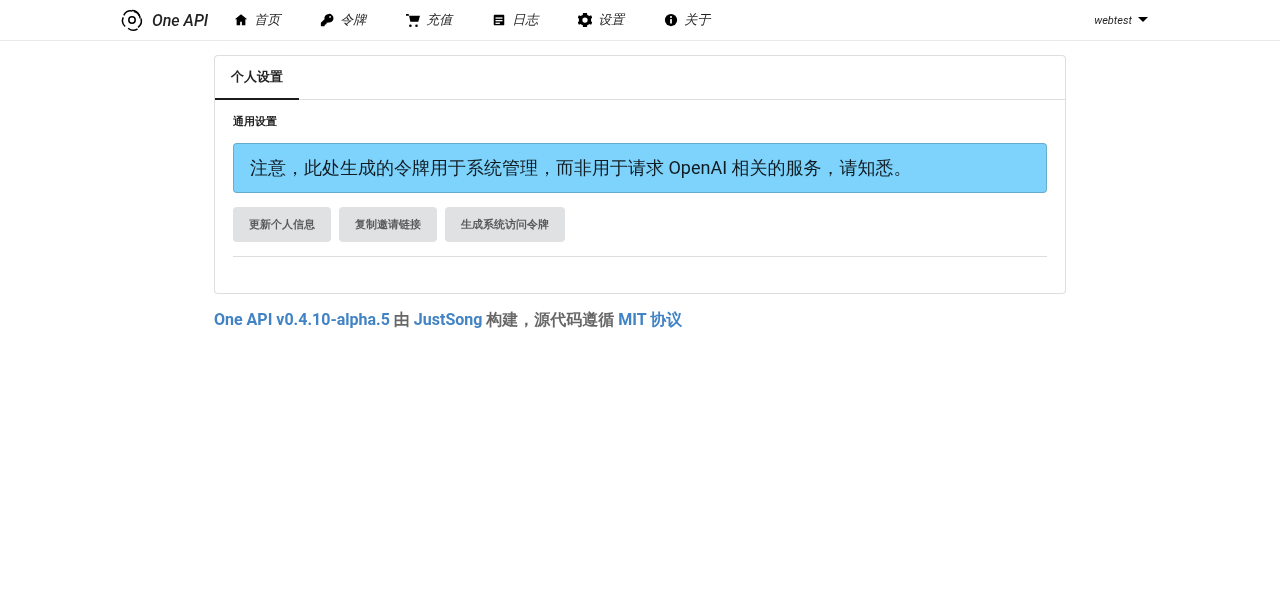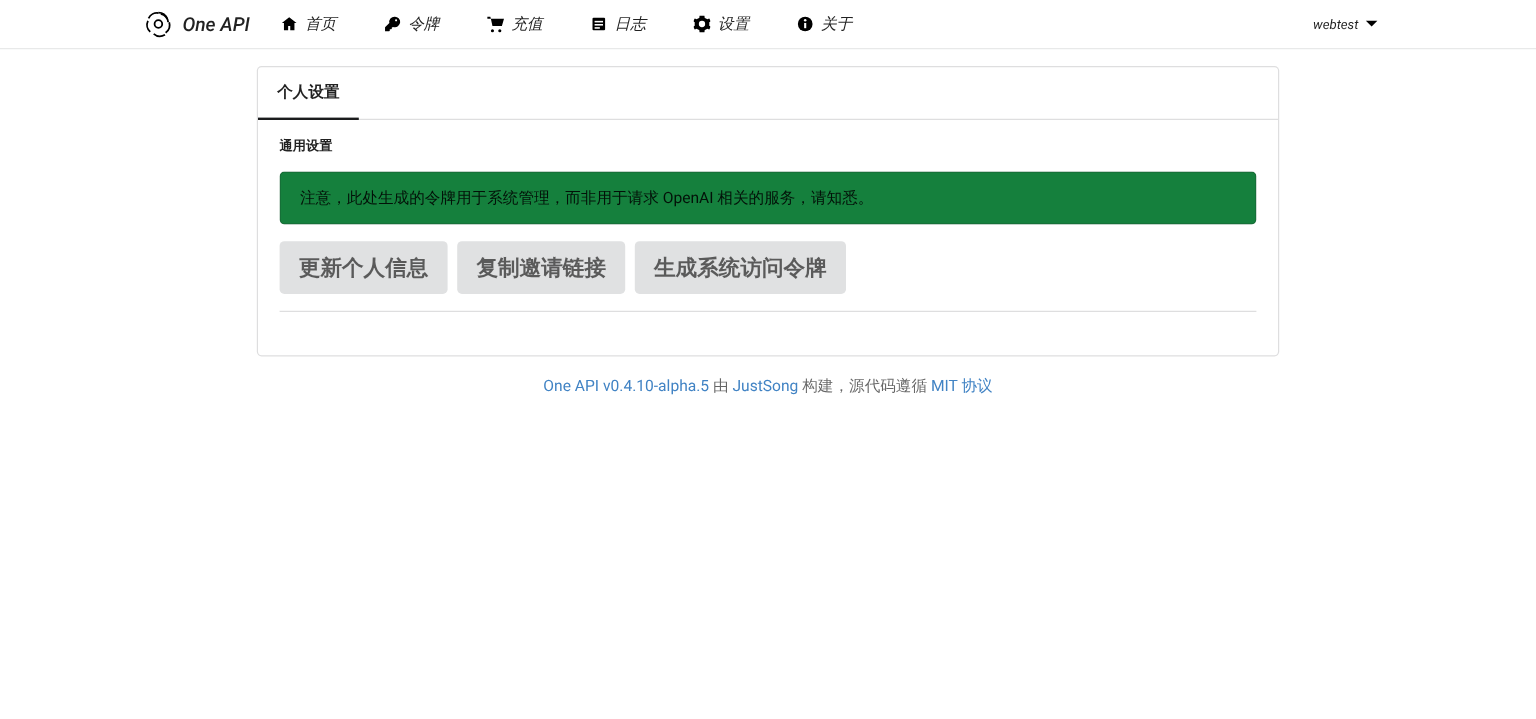--- a/index.html
+++ b/index.html
@@ -23,28 +23,28 @@
     .card { border: 1px solid rgba(34,36,38,0.15); border-radius: 4px; background: #fff; }
     
     .tabs { display: flex; border-bottom: 1px solid rgba(34,36,38,0.15); }
     .tab { padding: 12px 16px; cursor: pointer; font-size: 13px; font-weight: 600; color: rgba(0,0,0,0.87); }
     .tab.active { border-bottom: 2px solid #1b1c1d; margin-bottom: -1px; }
     
     .tab-content { padding: 14px 18px 18px; }
     
     .section-title { font-size: 11px; font-weight: 700; margin-bottom: 14px; color: rgba(0,0,0,0.87); }
     
-    .message-box { background: #15803d; border: 1px solid rgba(34,36,38,0.22); border-radius: 4px; padding: 12px 16px; margin-bottom: 14px; font-size: 13px; color: rgba(0,0,0,0.87); }
+    .message-box { background: #7dd3fc; border: 1px solid rgba(34,36,38,0.22); border-radius: 4px; padding: 12px 16px; margin-bottom: 14px; font-size: 18px; color: rgba(0,0,0,0.87); }
     
     .button-row { display: flex; gap: 8px; margin-bottom: 14px; }
-    .btn { background: #e0e1e2; color: rgba(0,0,0,0.6); border: none; border-radius: 4px; padding: 10px 16px; font-size: 18px; cursor: pointer; font-family: inherit; font-weight: 600; }
+    .btn { background: #e0e1e2; color: rgba(0,0,0,0.6); border: none; border-radius: 4px; padding: 10px 16px; font-size: 11px; cursor: pointer; font-family: inherit; font-weight: 600; }
     
     .divider { border: none; border-top: 1px solid rgba(34,36,38,0.15); margin: 14px 0 18px; }
     
-    .footer { text-align: center; padding: 16px 0; font-size: 13px; color: rgba(0,0,0,0.6); }
+    .footer { padding: 16px 0; font-size: 16px; color: rgba(0,0,0,0.6); font-weight: bold; }
     .footer a { color: #4183c4; text-decoration: none; }
     
     svg { display: block; }
   </style>
 </head>
 <body>
 
 <div class="topbar">
   <div class="topbar-inner">
     <div class="brand">

